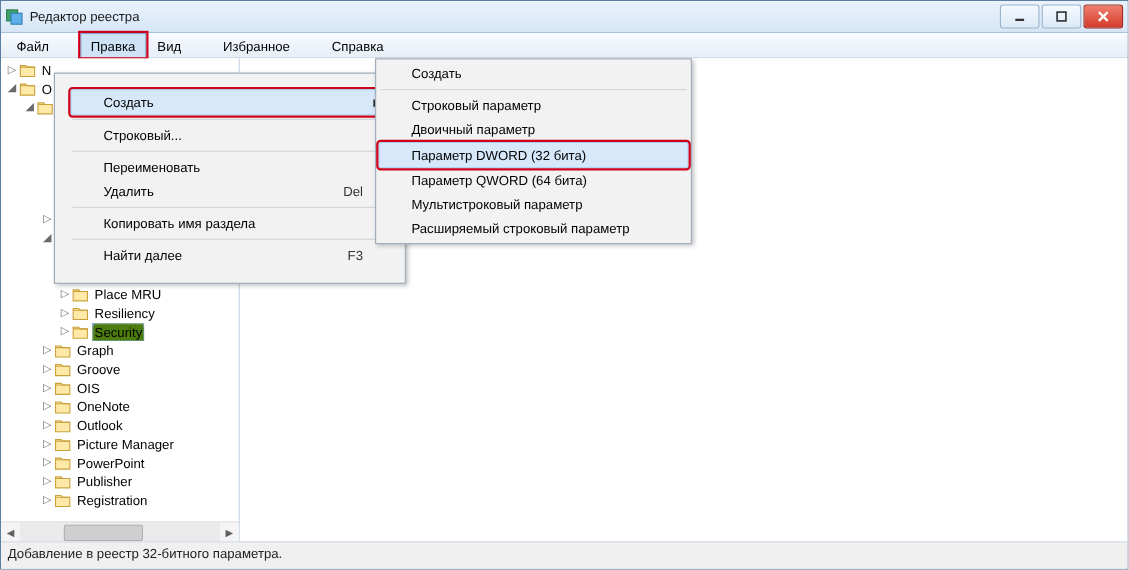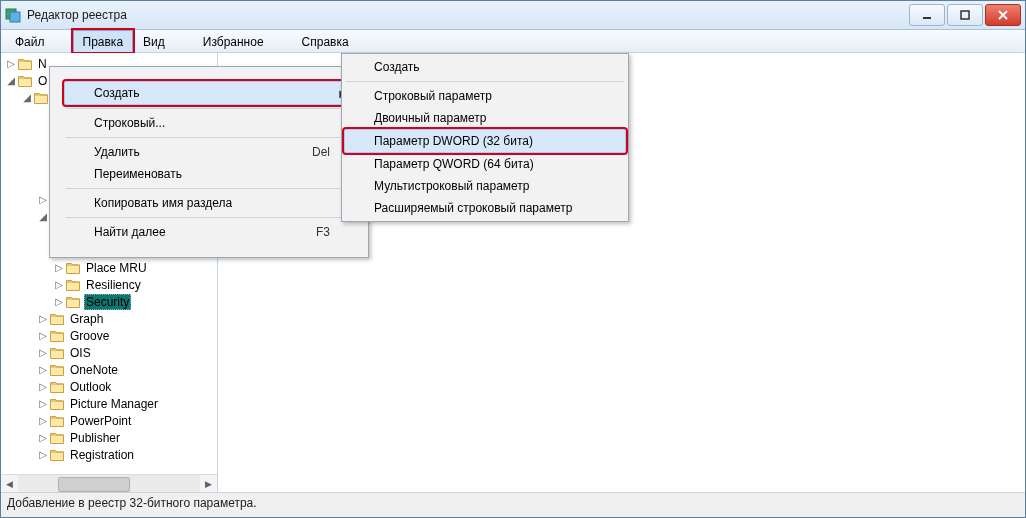--- a/index.html
+++ b/index.html
@@ -108,21 +108,21 @@
   .tree-node .exp.blank { visibility: hidden; }
   .tree-node .folder-icon {
     width: 16px; height: 16px;
     margin: 0 3px 0 0;
     flex-shrink: 0;
   }
   .tree-node .label {
     padding: 0 2px;
   }
   .tree-node.selected .label {
-    background: #0f766e;
+    background: #4d7c0f;
     border: 1px dotted #7ea9d4;
     padding: 0 1px;
   }
   .right-pane {
     flex: 1;
     background: #fff;
   }
 
   
   .dropdown {
@@ -486,25 +486,25 @@
       <div class="dd-item hover highlight-box">
         <span>Создать</span>
         <span class="submenu-arrow">▶</span>
       </div>
       <div class="dd-sep"></div>
       <div class="dd-item">
         <span>Строковый...</span>
       </div>
       <div class="dd-sep"></div>
       <div class="dd-item">
+        <span>Переименовать</span>
+      </div>
+      <div class="dd-item">
         <span>Удалить</span>
         <span class="shortcut">Del</span>
-      </div>
-      <div class="dd-item">
-        <span>Переименовать</span>
       </div>
       <div class="dd-sep"></div>
       <div class="dd-item">
         <span>Копировать имя раздела</span>
       </div>
       <div class="dd-sep"></div>
       <div class="dd-item">
         <span>Найти далее</span>
         <span class="shortcut">F3</span>
       </div>

